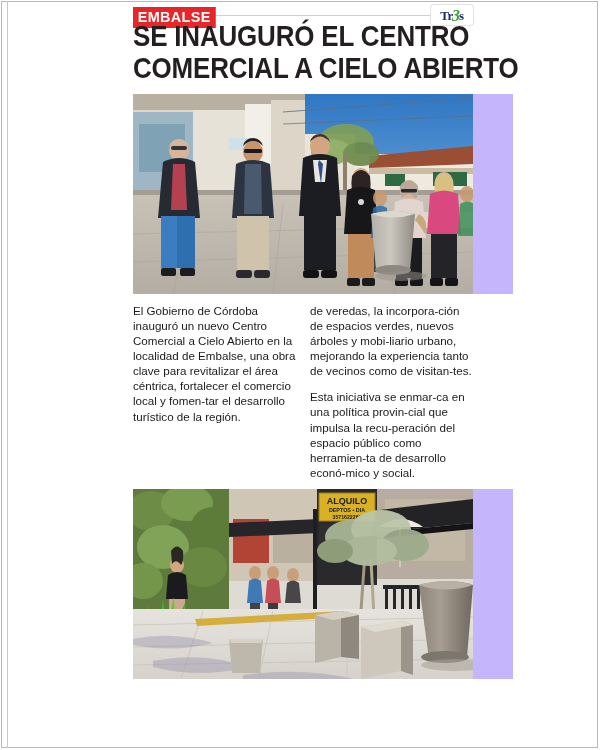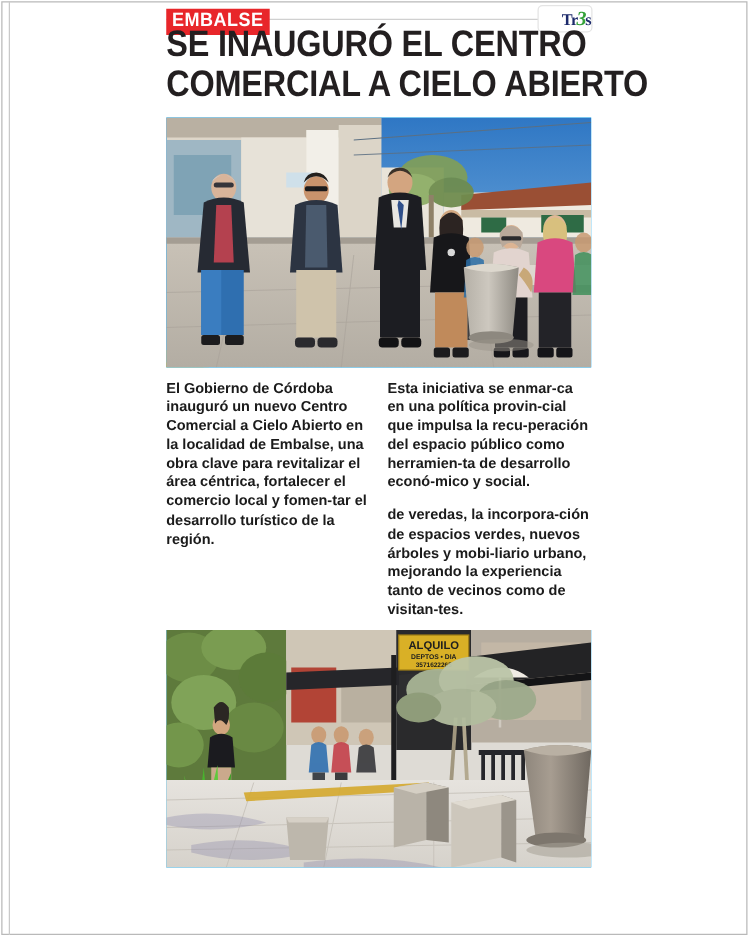--- a/index.html
+++ b/index.html
@@ -75,21 +75,21 @@
   .logo {
     position: absolute;
     right: 0;
     top: 5px;
     width: 42px;
     height: 20px;
     background: #ffffff;
     border-radius: 3px;
     display: flex;
     align-items: center;
-    justify-content: flex-end;
+    justify-content: center;
     line-height: 1;
     box-shadow: 0 0 0 1px #e4e4e4;
   }
   .logo-txt {
     font-family: "Liberation Serif", serif;
     font-weight: 700;
     font-size: 13px;
     color: #1c2a6b;
     letter-spacing: -0.3px;
   }
@@ -122,23 +122,23 @@
     transform-origin: left top;
     width: 113%;
     margin: 0 0 10px 0;
     text-transform: uppercase;
   }
   .headline .l { display: block; white-space: nowrap; }
 
   
   .photo {
     position: relative;
-    width: 340px;
+    width: 380px;
     overflow: hidden;
-    background: #0ea5e9;
+    background: #c4b5fd;
     line-height: 0;
   }
   .photo svg { display: block; }
 
   
   .body-cols {
     display: flex;
     gap: 14px;
     margin-top: 9px;
   }
@@ -146,21 +146,20 @@
     width: 163px;
   }
   .col p {
     margin: 0 0 11px 0;
     font-family: "Liberation Sans", sans-serif;
     font-size: 11.6px;
     line-height: 1.305;
     color: #1b1b1b;
     text-align: left;
     hyphens: manual;
-    font-weight: bold;
   }
   .col p:last-child { margin-bottom: 0; }
 
   .photo-bottom-wrap { margin-top: 9px; }
 </style>
 </head>
 <body>
 
 <div id="page">
 
@@ -338,22 +337,22 @@
           </g>
         </g>
       </svg>
     </div>
 
     <div class="body-cols">
       <div class="col">
         <p>El Gobierno de Córdoba inauguró un nuevo Centro Comercial a Cielo Abierto en la localidad de Embalse, una obra clave para revitalizar el área céntrica, fortalecer el comercio local y fomen-tar el desarrollo turístico de la región.</p>
       </div>
       <div class="col">
+        <p>de veredas, la incorpora-ción de espacios verdes, nuevos árboles y mobi-liario urbano, mejorando la experiencia tanto de vecinos como de visitan-tes.</p>
         <p>Esta iniciativa se enmar-ca en una política provin-cial que impulsa la recu-peración del espacio público como herramien-ta de desarrollo econó-mico y social.</p>
-        <p>de veredas, la incorpora-ción de espacios verdes, nuevos árboles y mobi-liario urbano, mejorando la experiencia tanto de vecinos como de visitan-tes.</p>
       </div>
     </div>
 
     <div class="photo photo-bottom-wrap">
       <svg width="340" height="190" viewBox="0 0 340 190" xmlns="http://www.w3.org/2000/svg">
         <defs>
           <linearGradient id="groundB" x1="0" y1="0" x2="0" y2="1">
             <stop offset="0%" stop-color="#e6e3de"></stop>
             <stop offset="100%" stop-color="#d6d2cb"></stop>
           </linearGradient>

